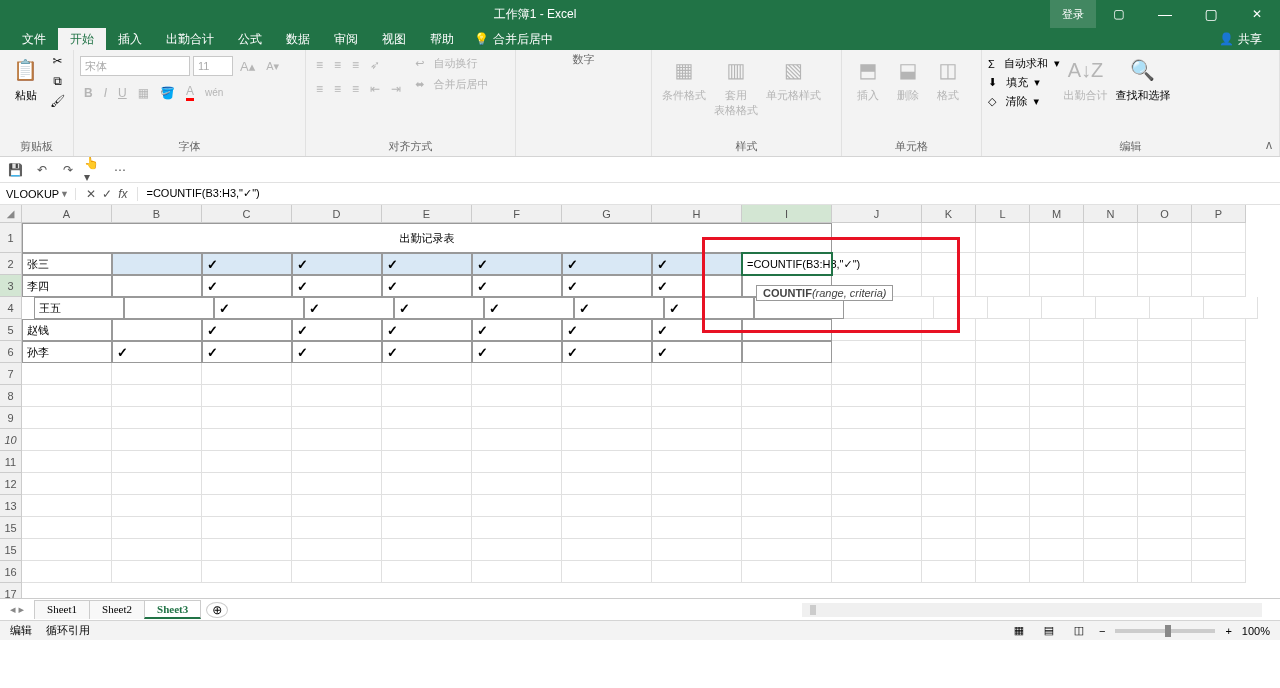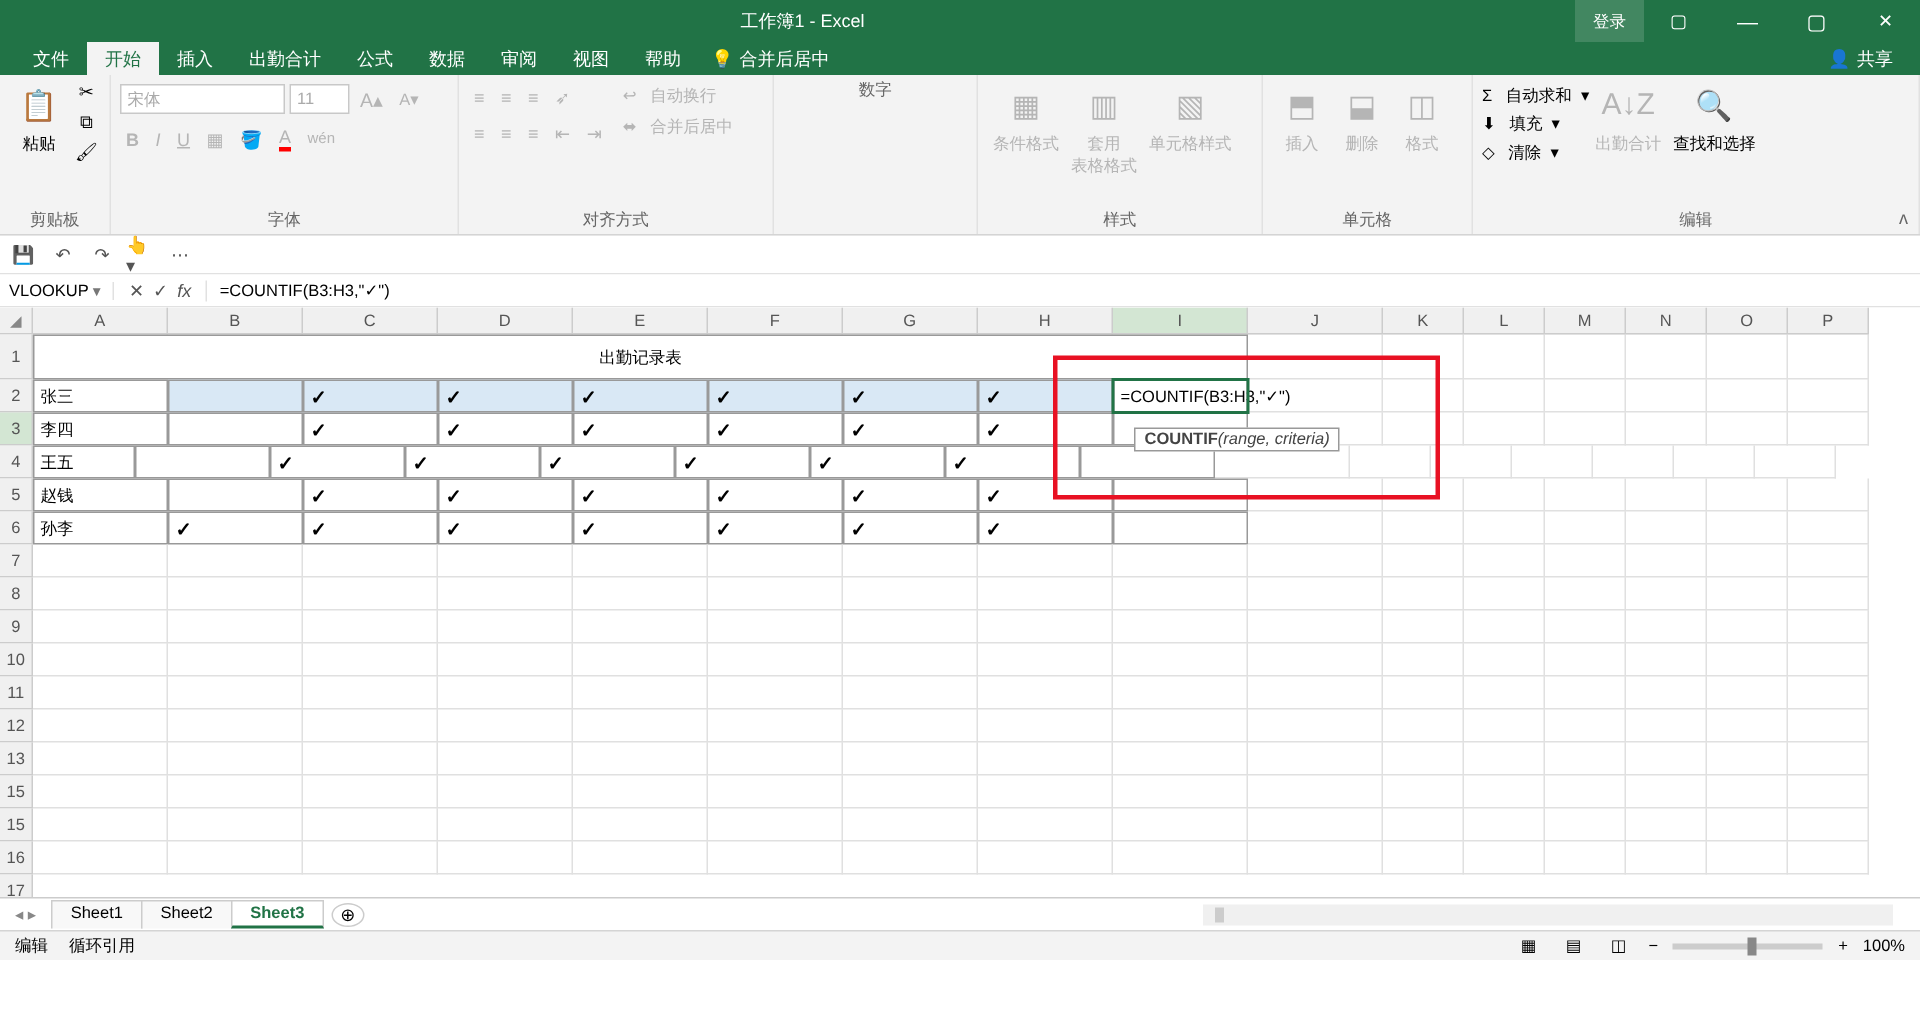--- a/index.html
+++ b/index.html
@@ -71,21 +71,21 @@
 
 .red-box { position: absolute; border: 3px solid #e81123; z-index: 20; pointer-events: none; }
 
 .tooltip { position: absolute; background: #fff; border: 1px solid #999; padding: 1px 6px; font-size: 11px; color: #444; z-index: 30; }
 .tooltip b { font-weight: bold; }
 .tooltip .arg { font-style: italic; }
 
 
 .sheet-row { display: flex; align-items: center; height: 22px; background: #fff; border-top: 1px solid #ccc; font-size: 11px; position: relative; }
 .sheet-nav { display: flex; gap: 2px; padding: 0 10px; color: #888; }
-.sheet-tab { padding: 2px 12px; border: 1px solid #ccc; border-bottom: none; margin-right: -1px; background: #f8f8f8; cursor: pointer; }
+.sheet-tab { padding: 2px 12px; border: 1px solid #ccc; border-bottom: none; margin-right: -1px; background: #f8f8f8; cursor: pointer; font-family: Liberation Serif, serif; }
 .sheet-tab.active { background: #fff; border-bottom: 2px solid #217346; color: #217346; font-weight: bold; }
 .add-sheet { width: 22px; text-align: center; cursor: pointer; border: 1px solid #ccc; border-radius: 50%; font-size: 12px; margin-left: 6px; }
 .hscroll { position: absolute; right: 18px; width: 460px; height: 14px; bottom: 3px; background: #f0f0f0; }
 .hscroll .thumb { position: absolute; left: 8px; width: 6px; height: 10px; top: 2px; background: #ccc; }
 
 
 .status-bar { display: flex; align-items: center; height: 20px; background: #f3f3f3; border-top: 1px solid #d4d4d4; font-size: 11px; padding: 0 10px; gap: 14px; }
 .status-bar .right { margin-left: auto; display: flex; align-items: center; gap: 10px; }
 .view-btn { width: 20px; height: 16px; display: flex; align-items: center; justify-content: center; border: 1px solid transparent; cursor: pointer; }
 .zoom-slider { width: 100px; height: 4px; background: #ccc; position: relative; }
@@ -315,21 +315,21 @@
   <div class="row-headers" id="rowHeaders">
       <div class="row-h" style="height: 30px;">1</div>
       <div class="row-h" style="height: 22px;">2</div>
       <div class="row-h sel" style="height: 22px;">3</div>
       <div class="row-h" style="height: 22px;">4</div>
       <div class="row-h" style="height: 22px;">5</div>
       <div class="row-h" style="height: 22px;">6</div>
       <div class="row-h" style="height: 22px;">7</div>
       <div class="row-h" style="height: 22px;">8</div>
       <div class="row-h" style="height: 22px;">9</div>
-      <div class="row-h" style="height: 22px;">10</div>
+      <div class="row-h" style="height: 22px; font-style: italic;">10</div>
       <div class="row-h" style="height: 22px;">11</div>
       <div class="row-h" style="height: 22px;">12</div>
       <div class="row-h" style="height: 22px;">13</div>
       <div class="row-h" style="height: 22px;">15</div>
       <div class="row-h" style="height: 22px;">15</div>
       <div class="row-h" style="height: 22px;">16</div>
       <div class="row-h" style="height: 22px;">17</div>
     </div>
   <div class="cells" id="cells">
       <div class="row" style="height: 30px;">
@@ -400,21 +400,21 @@
         <div class="cell bcell" style="width: 90px; height: 22px;"></div>
         <div class="cell" style="width: 90px; height: 22px;"></div>
         <div class="cell" style="width: 54px; height: 22px;"></div>
         <div class="cell" style="width: 54px; height: 22px;"></div>
         <div class="cell" style="width: 54px; height: 22px;"></div>
         <div class="cell" style="width: 54px; height: 22px;"></div>
         <div class="cell" style="width: 54px; height: 22px;"></div>
         <div class="cell" style="width: 54px; height: 22px;"></div>
       </div>
       <div class="row" style="height: 22px;">
-        <div class="cell bcell" style="width: 68px; height: 22px; border-left: 1px solid rgb(153, 153, 153);">王五</div>
+        <div class="cell bcell" style="width: 90px; height: 22px; border-left: 1px solid rgb(153, 153, 153); margin-left: 12px;">王五</div>
         <div class="cell bcell" style="width: 90px; height: 22px;"></div>
         <div class="cell bcell" style="width: 90px; height: 22px;">
           <span class="check">✓</span>
         </div>
         <div class="cell bcell" style="width: 90px; height: 22px;">
           <span class="check">✓</span>
         </div>
         <div class="cell bcell" style="width: 90px; height: 22px;">
           <span class="check">✓</span>
         </div>

